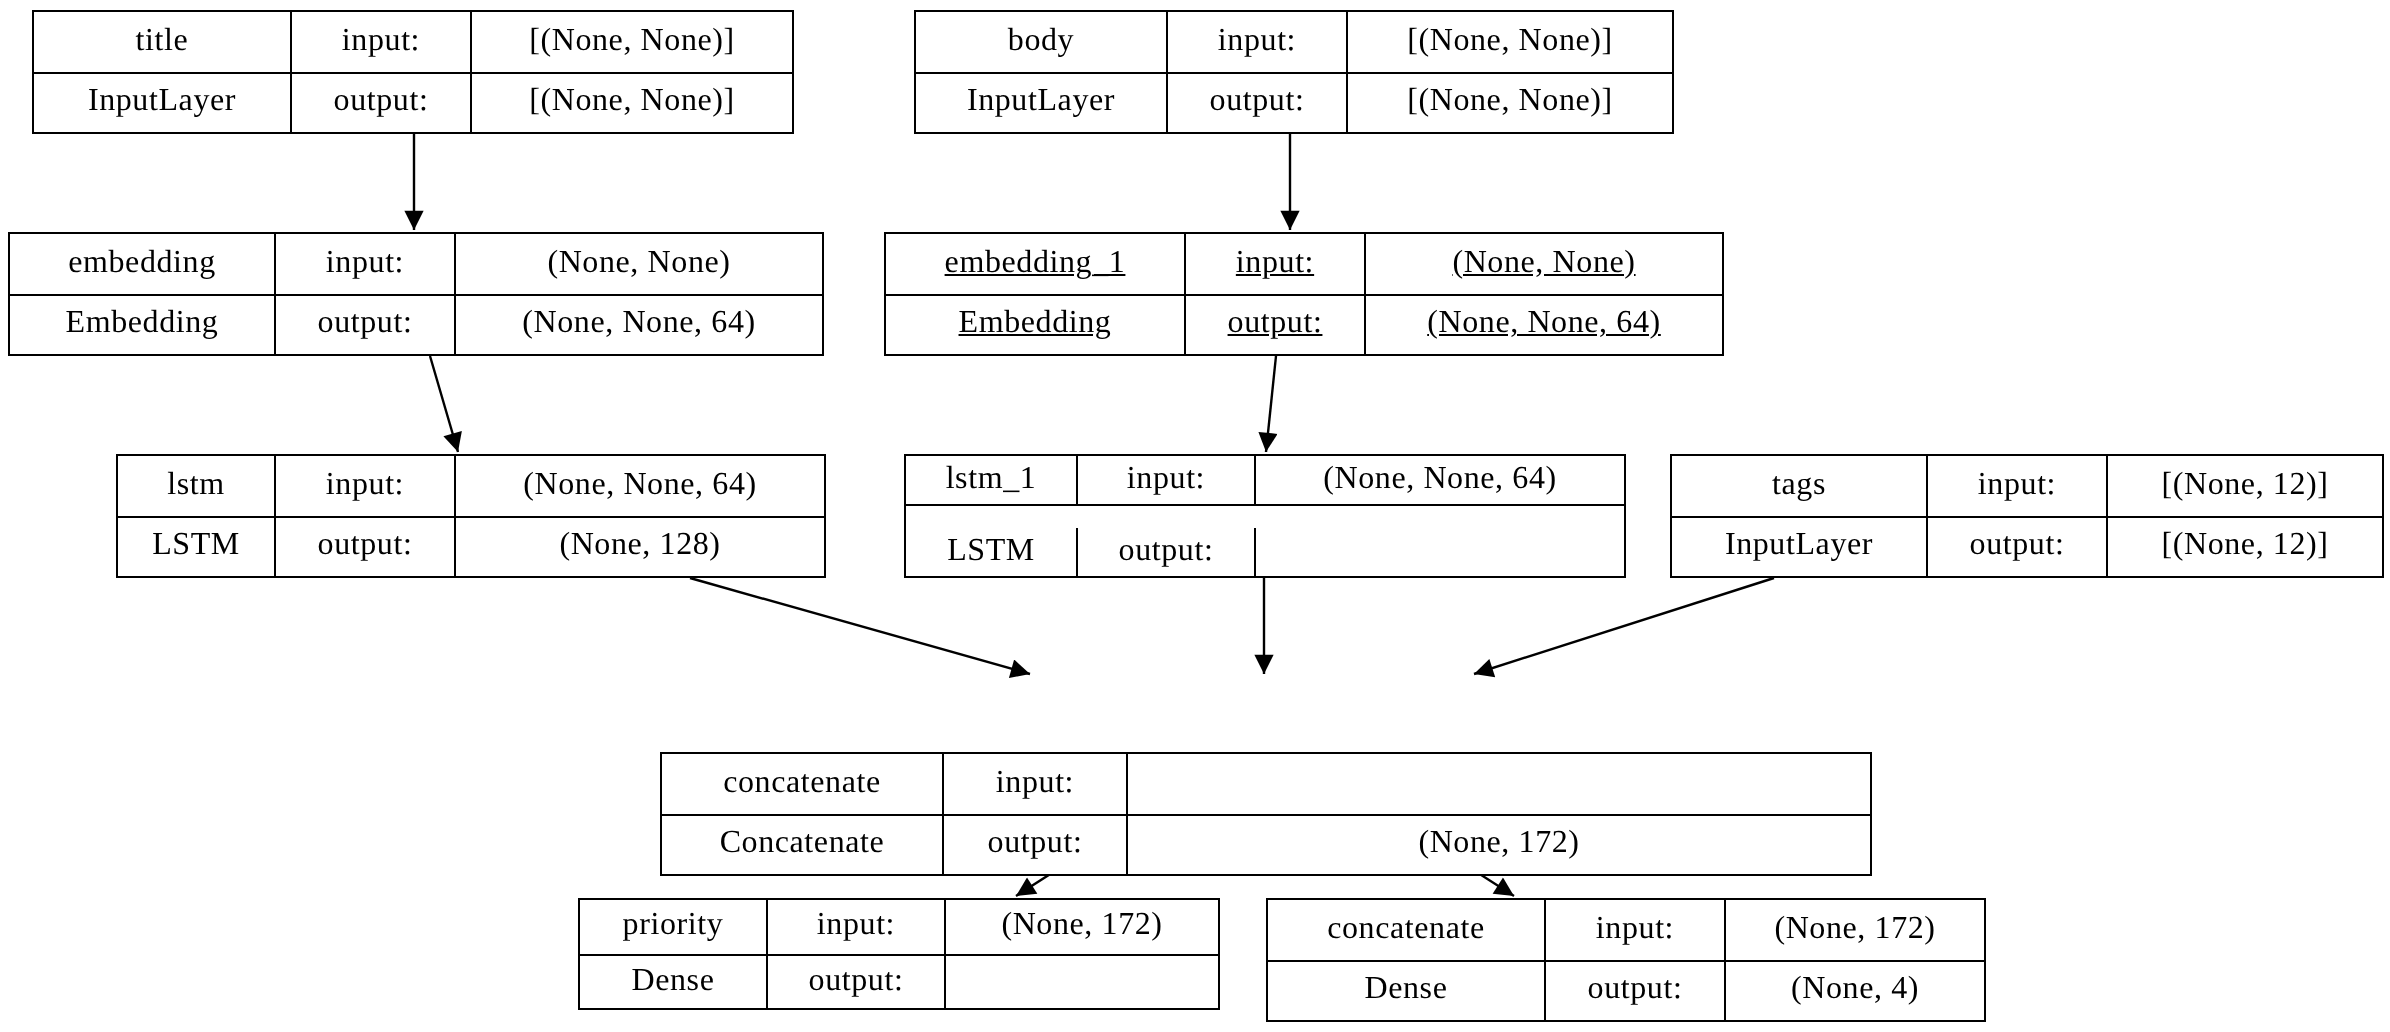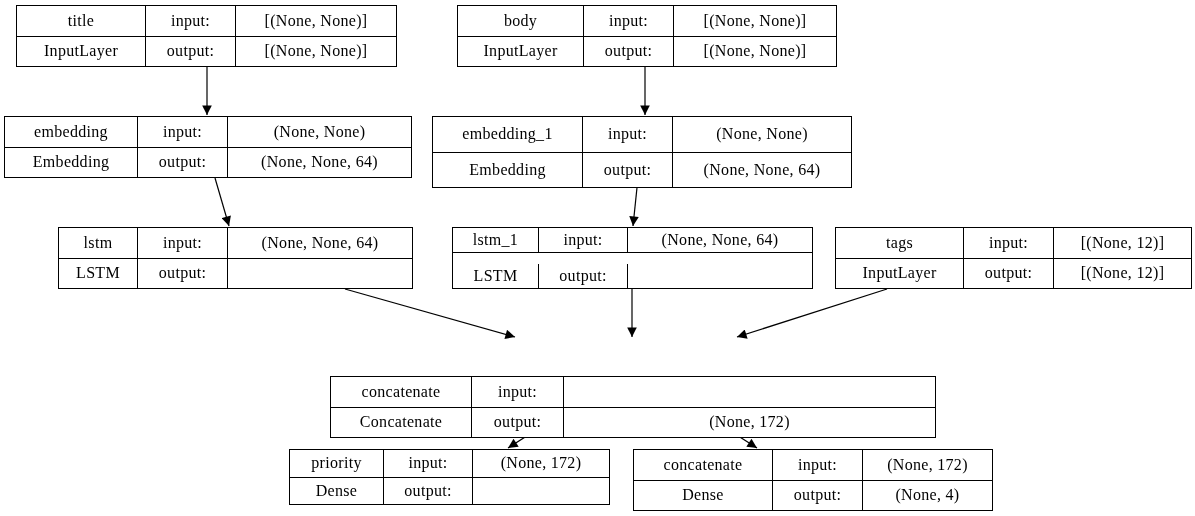--- a/index.html
+++ b/index.html
@@ -85,21 +85,21 @@
       <div class="cell sep" style="width:90px">input:</div>
       <div class="cell grow">(None, None)</div>
     </div>
     <div class="row">
       <div class="cell sep" style="width:133px">Embedding</div>
       <div class="cell sep" style="width:90px">output:</div>
       <div class="cell grow">(None, None, 64)</div>
     </div>
   </div>
 
-  <div class="node" style="left:432px;top:116px;width:420px;height:72px;">
+  <div class="node" style="left:442px;top:116px;width:420px;height:62px;text-decoration:underline;">
     <div class="row top">
       <div class="cell sep" style="width:150px">embedding_1</div>
       <div class="cell sep" style="width:90px">input:</div>
       <div class="cell grow">(None, None)</div>
     </div>
     <div class="row">
       <div class="cell sep" style="width:150px">Embedding</div>
       <div class="cell sep" style="width:90px">output:</div>
       <div class="cell grow">(None, None, 64)</div>
     </div>
@@ -107,20 +107,21 @@
 
   <div class="node" style="left:58px;top:227px;width:355px;height:62px;">
     <div class="row top">
       <div class="cell sep" style="width:79px">lstm</div>
       <div class="cell sep" style="width:90px">input:</div>
       <div class="cell grow">(None, None, 64)</div>
     </div>
     <div class="row">
       <div class="cell sep" style="width:79px">LSTM</div>
       <div class="cell sep" style="width:90px">output:</div>
+      <div class="cell grow">(None, 128)</div>
     </div>
   </div>
 
   <div class="node" style="left:452px;top:227px;width:361px;height:62px;gap:11px;">
     <div class="row top">
       <div class="cell sep" style="width:86px">lstm_1</div>
       <div class="cell sep" style="width:89px">input:</div>
       <div class="cell grow">(None, None, 64)</div>
     </div>
     <div class="row">

